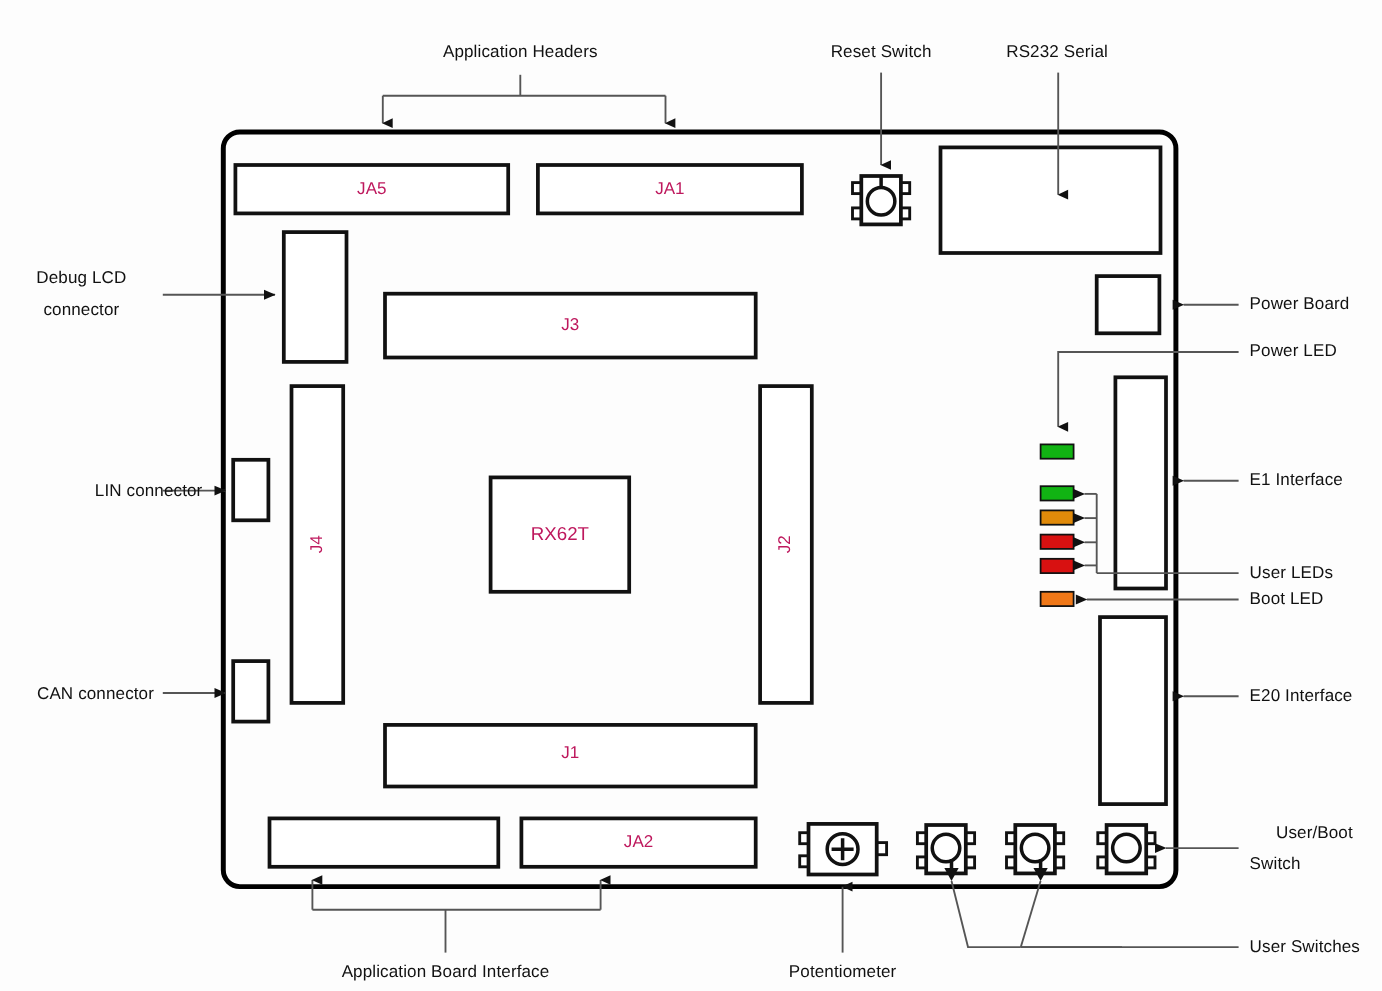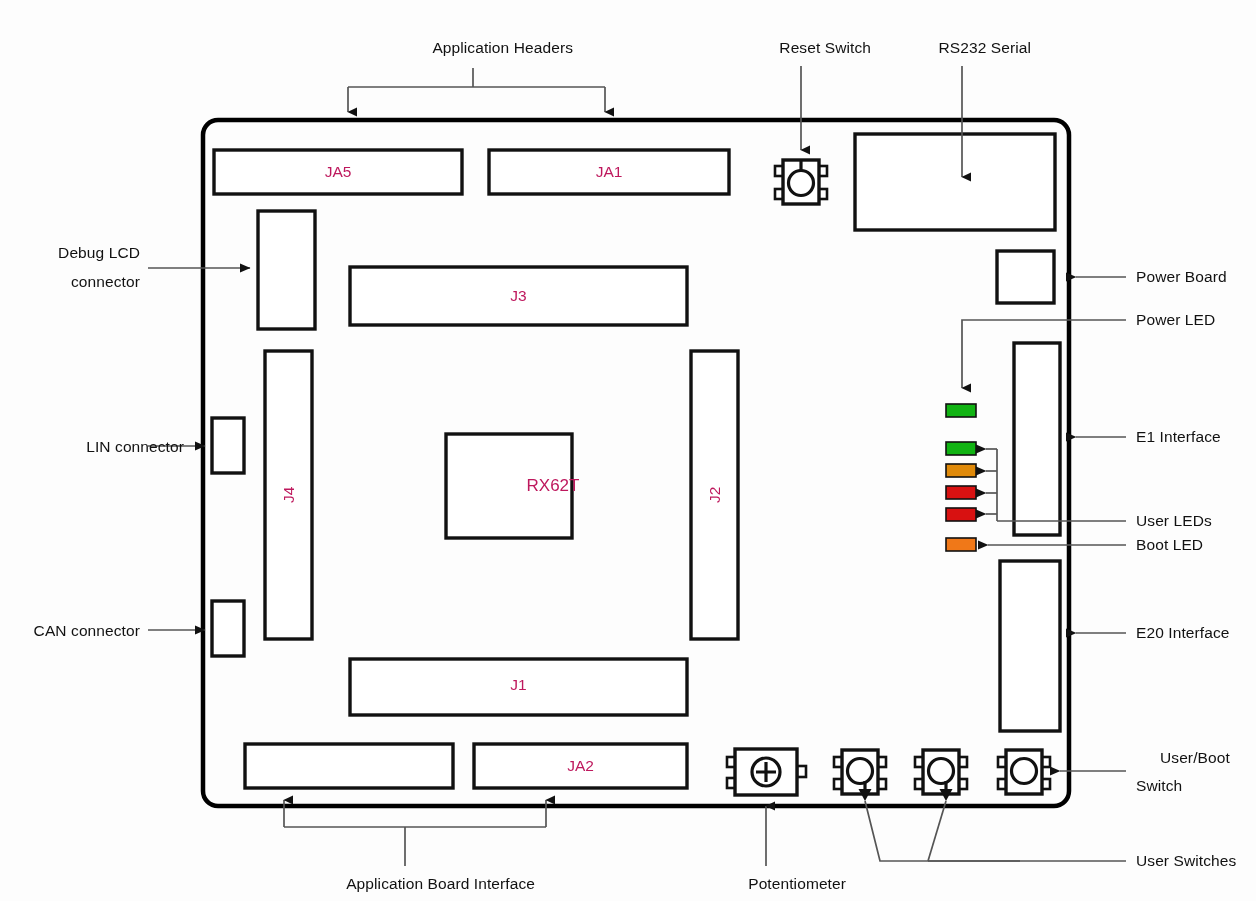--- a/index.html
+++ b/index.html
@@ -29,21 +29,21 @@
   .lbl {
     position: absolute;
     font-family: "Liberation Sans", "DejaVu Sans", sans-serif;
     font-size: 15.5px;
     color: #111111;
     line-height: 19px;
     white-space: pre;
     letter-spacing: 0.1px;
   }
   .lbl.right-anchor { text-align: right; }
-  .lbl.center-anchor { text-align: right; }
+  .lbl.center-anchor { text-align: center; }
   
   .comp-text {
     position: absolute;
     font-family: "Liberation Sans", "DejaVu Sans", sans-serif;
     font-size: 15.5px;
     color: #be185d;
     white-space: pre;
     display: flex;
     align-items: center;
     justify-content: center;
@@ -249,21 +249,21 @@
   <div class="comp-text" style="left:214px; top:150px; width:248px; height:44px;">JA5</div>
 
   <div class="comp-text" style="left:489px; top:150px; width:240px; height:44px;text-align:center;">JA1</div>
 
   <div class="comp-text" style="left:350px; top:267px; width:337px; height:58px;">J3</div>
 
   <div class="comp-text vert" style="left:265px; top:351px; width:47px; height:288px;">J4</div>
 
   <div class="comp-text vert" style="left:691px; top:351px; width:47px; height:288px;">J2</div>
 
-  <div class="comp-text" style="left:446px; top:434px; width:126px; height:104px; font-size:17px;padding-left:44px;">RX62T</div>
+  <div class="comp-text" style="left:446px; top:434px; width:126px; height:104px; font-size:17px;">RX62T</div>
 
   <div class="comp-text" style="left:350px; top:659px; width:337px; height:52px;">J1</div>
 
 
   <div class="comp-text" style="left:474px; top:744px; width:213px; height:44px;">JA2</div>
 
   <div class="lbl center-anchor" style="left:373px; top:38px; width:200px;">Application Headers</div>
 
   <div class="lbl center-anchor" style="left:731px; top:38px; width:140px;">Reset Switch</div>
 

